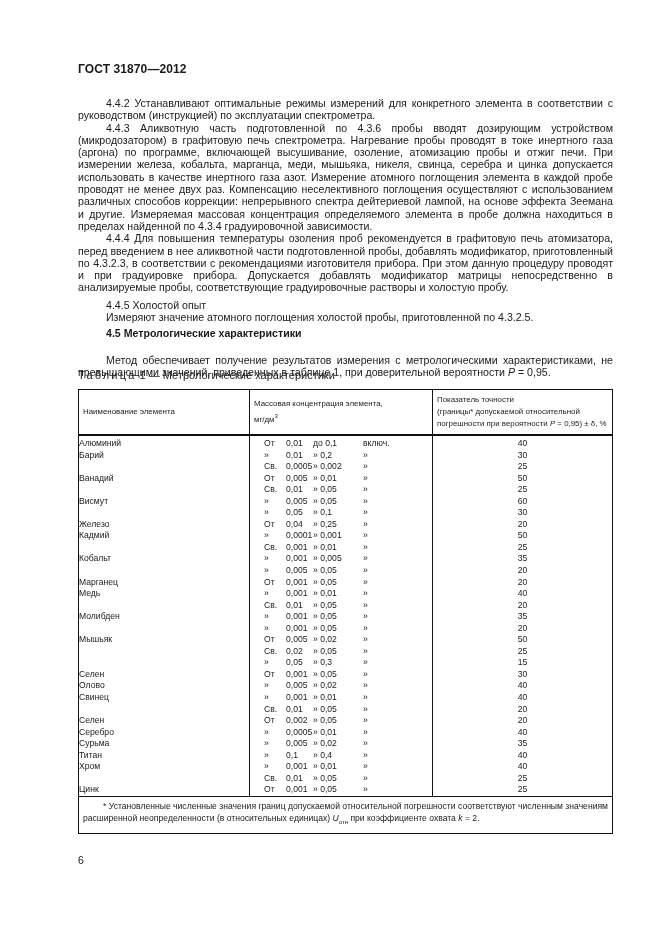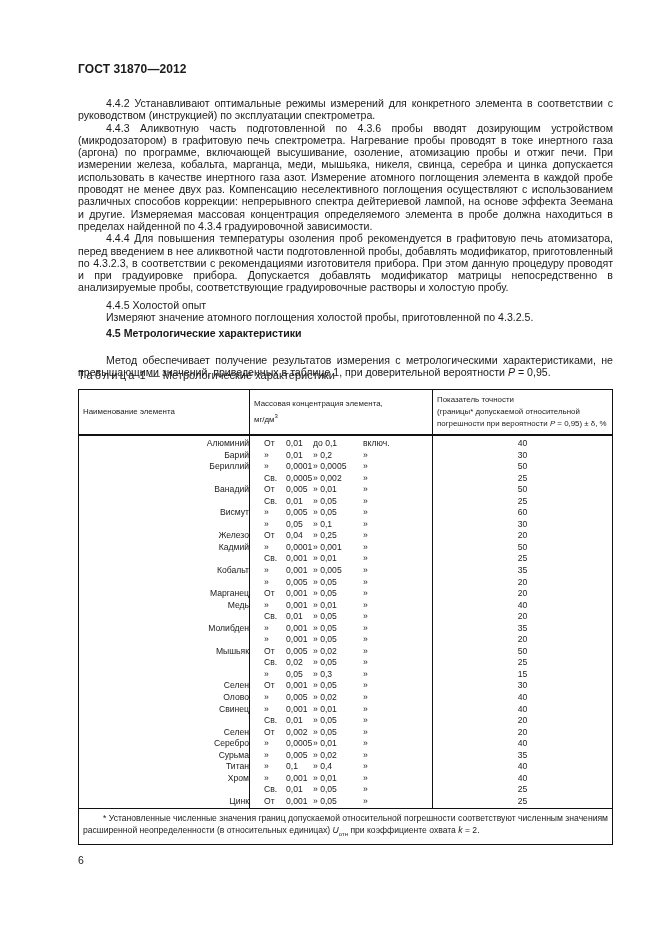--- a/index.html
+++ b/index.html
@@ -11,21 +11,21 @@
   .body-text p.head { font-weight: normal; margin-top: 5px; }
   .body-text p.head45 { font-weight: bold; margin-top: 4px; margin-bottom: 14px; }
   .caption { position: absolute; left: 78px; top: 369px; font-size: 11px; color: #222; }
   .caption .sp { letter-spacing: 2.2px; }
   table.t1 { position: absolute; left: 78px; top: 389px; width: 535px; border-collapse: collapse;
              font-size: 8.6px; color: #222; }
   table.t1 th { font-weight: normal; border: 1.2px solid #111; height: 44px; padding: 0 4px; text-align: left; vertical-align: middle; line-height: 12px; font-size: 7.9px; }
   table.t1 thead tr { border-bottom: 2px solid #111; }
   table.t1 td { border-left: 1.2px solid #111; border-right: 1.2px solid #111; padding: 0; height: 11.55px; line-height: 11.55px; vertical-align: top; }
   table.t1 tbody tr.first td { padding-top: 2px; }
-  td.c-name { text-align: right; width: 162px; }
+  td.c-name { text-align: left; width: 162px; }
   td.c-range { width: 168px; padding-left: 14px !important; white-space: pre; }
   td.c-acc { text-align: center; }
   .rng span { display: inline-block; }
   .rng .pre { width: 22px; }
   .rng .from { width: 27px; }
   .rng .to { width: 50px; }
   table.t1 tfoot td { border: 1.2px solid #111; padding: 3px 4px 4px 4px; height: auto; line-height: 12.5px;
                       font-size: 8.6px; text-align: justify; vertical-align: top; }
   tfoot .fn-ind { text-indent: 20px; }
   i { font-style: italic; }
@@ -68,25 +68,20 @@
         <td class="c-name">Алюминий</td>
         <td class="c-range rng"><span class="pre">От</span><span class="from">0,01</span><span class="to">до 0,1</span><span class="post">включ.</span></td>
         <td class="c-acc">40</td>
       </tr>
       <tr>
         <td class="c-name">Барий</td>
         <td class="c-range rng"><span class="pre">»</span><span class="from">0,01</span><span class="to">» 0,2</span><span class="post">»</span></td>
         <td class="c-acc">30</td>
       </tr>
       <tr>
-        <td class="c-name">Бериллий</td>
-        <td class="c-range rng"><span class="pre">»</span><span class="from">0,0001</span><span class="to">» 0,0005</span><span class="post">»</span></td>
-        <td class="c-acc">50</td>
-      </tr>
-      <tr>
         <td class="c-name"></td>
         <td class="c-range rng"><span class="pre">Св.</span><span class="from">0,0005</span><span class="to">» 0,002</span><span class="post">»</span></td>
         <td class="c-acc">25</td>
       </tr>
       <tr>
         <td class="c-name">Ванадий</td>
         <td class="c-range rng"><span class="pre">От</span><span class="from">0,005</span><span class="to">» 0,01</span><span class="post">»</span></td>
         <td class="c-acc">50</td>
       </tr>
       <tr>

